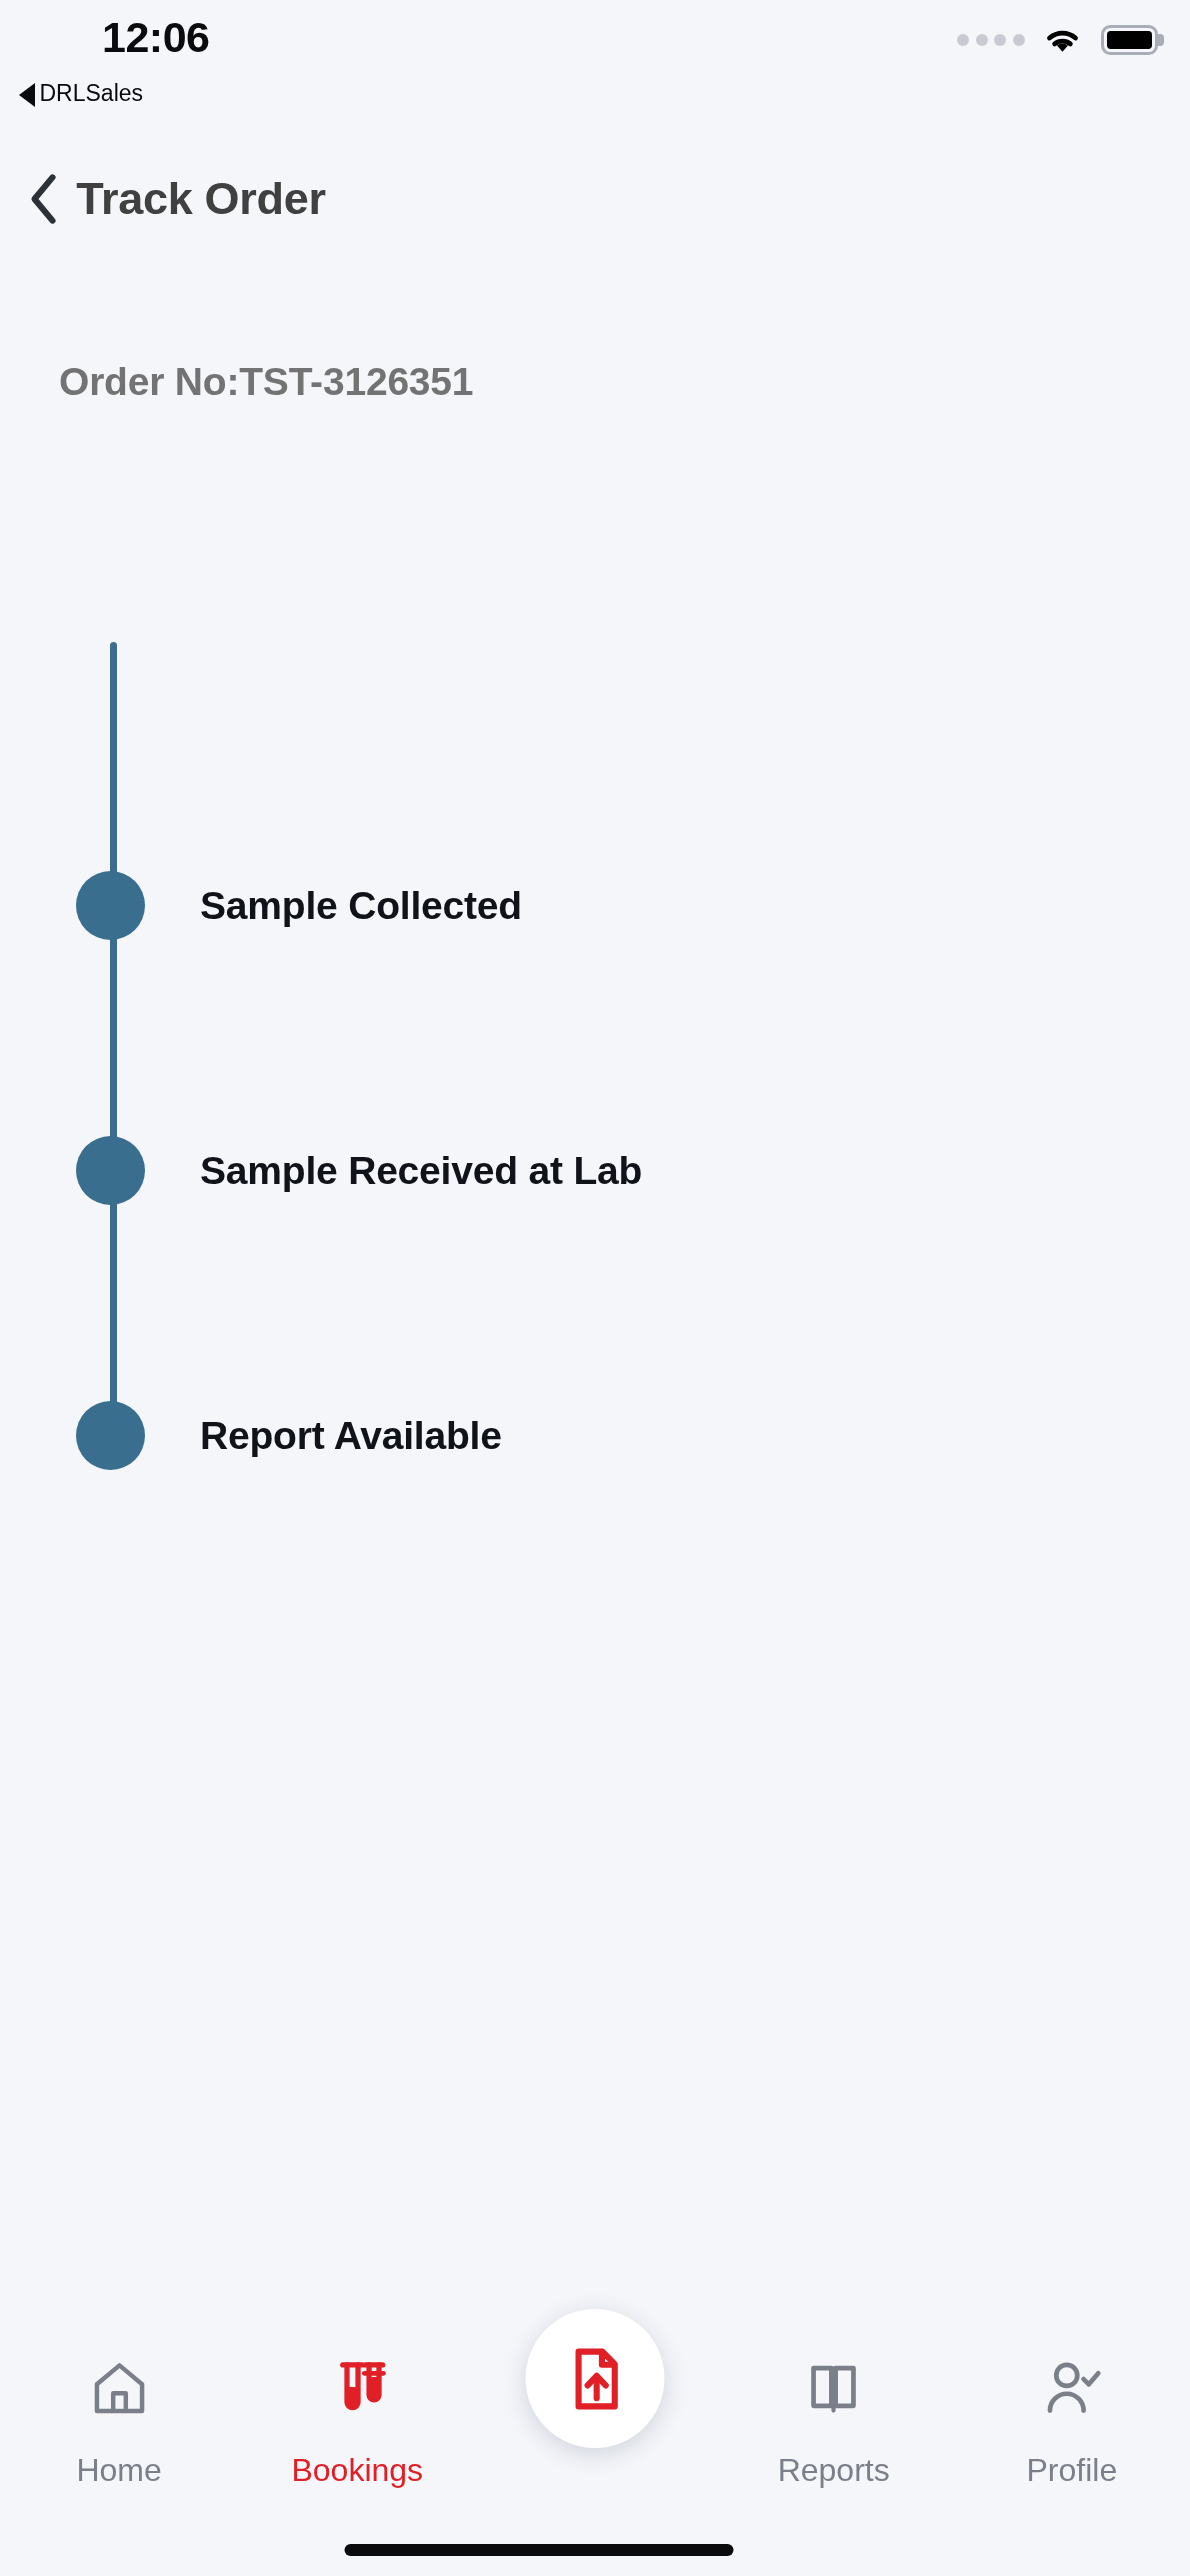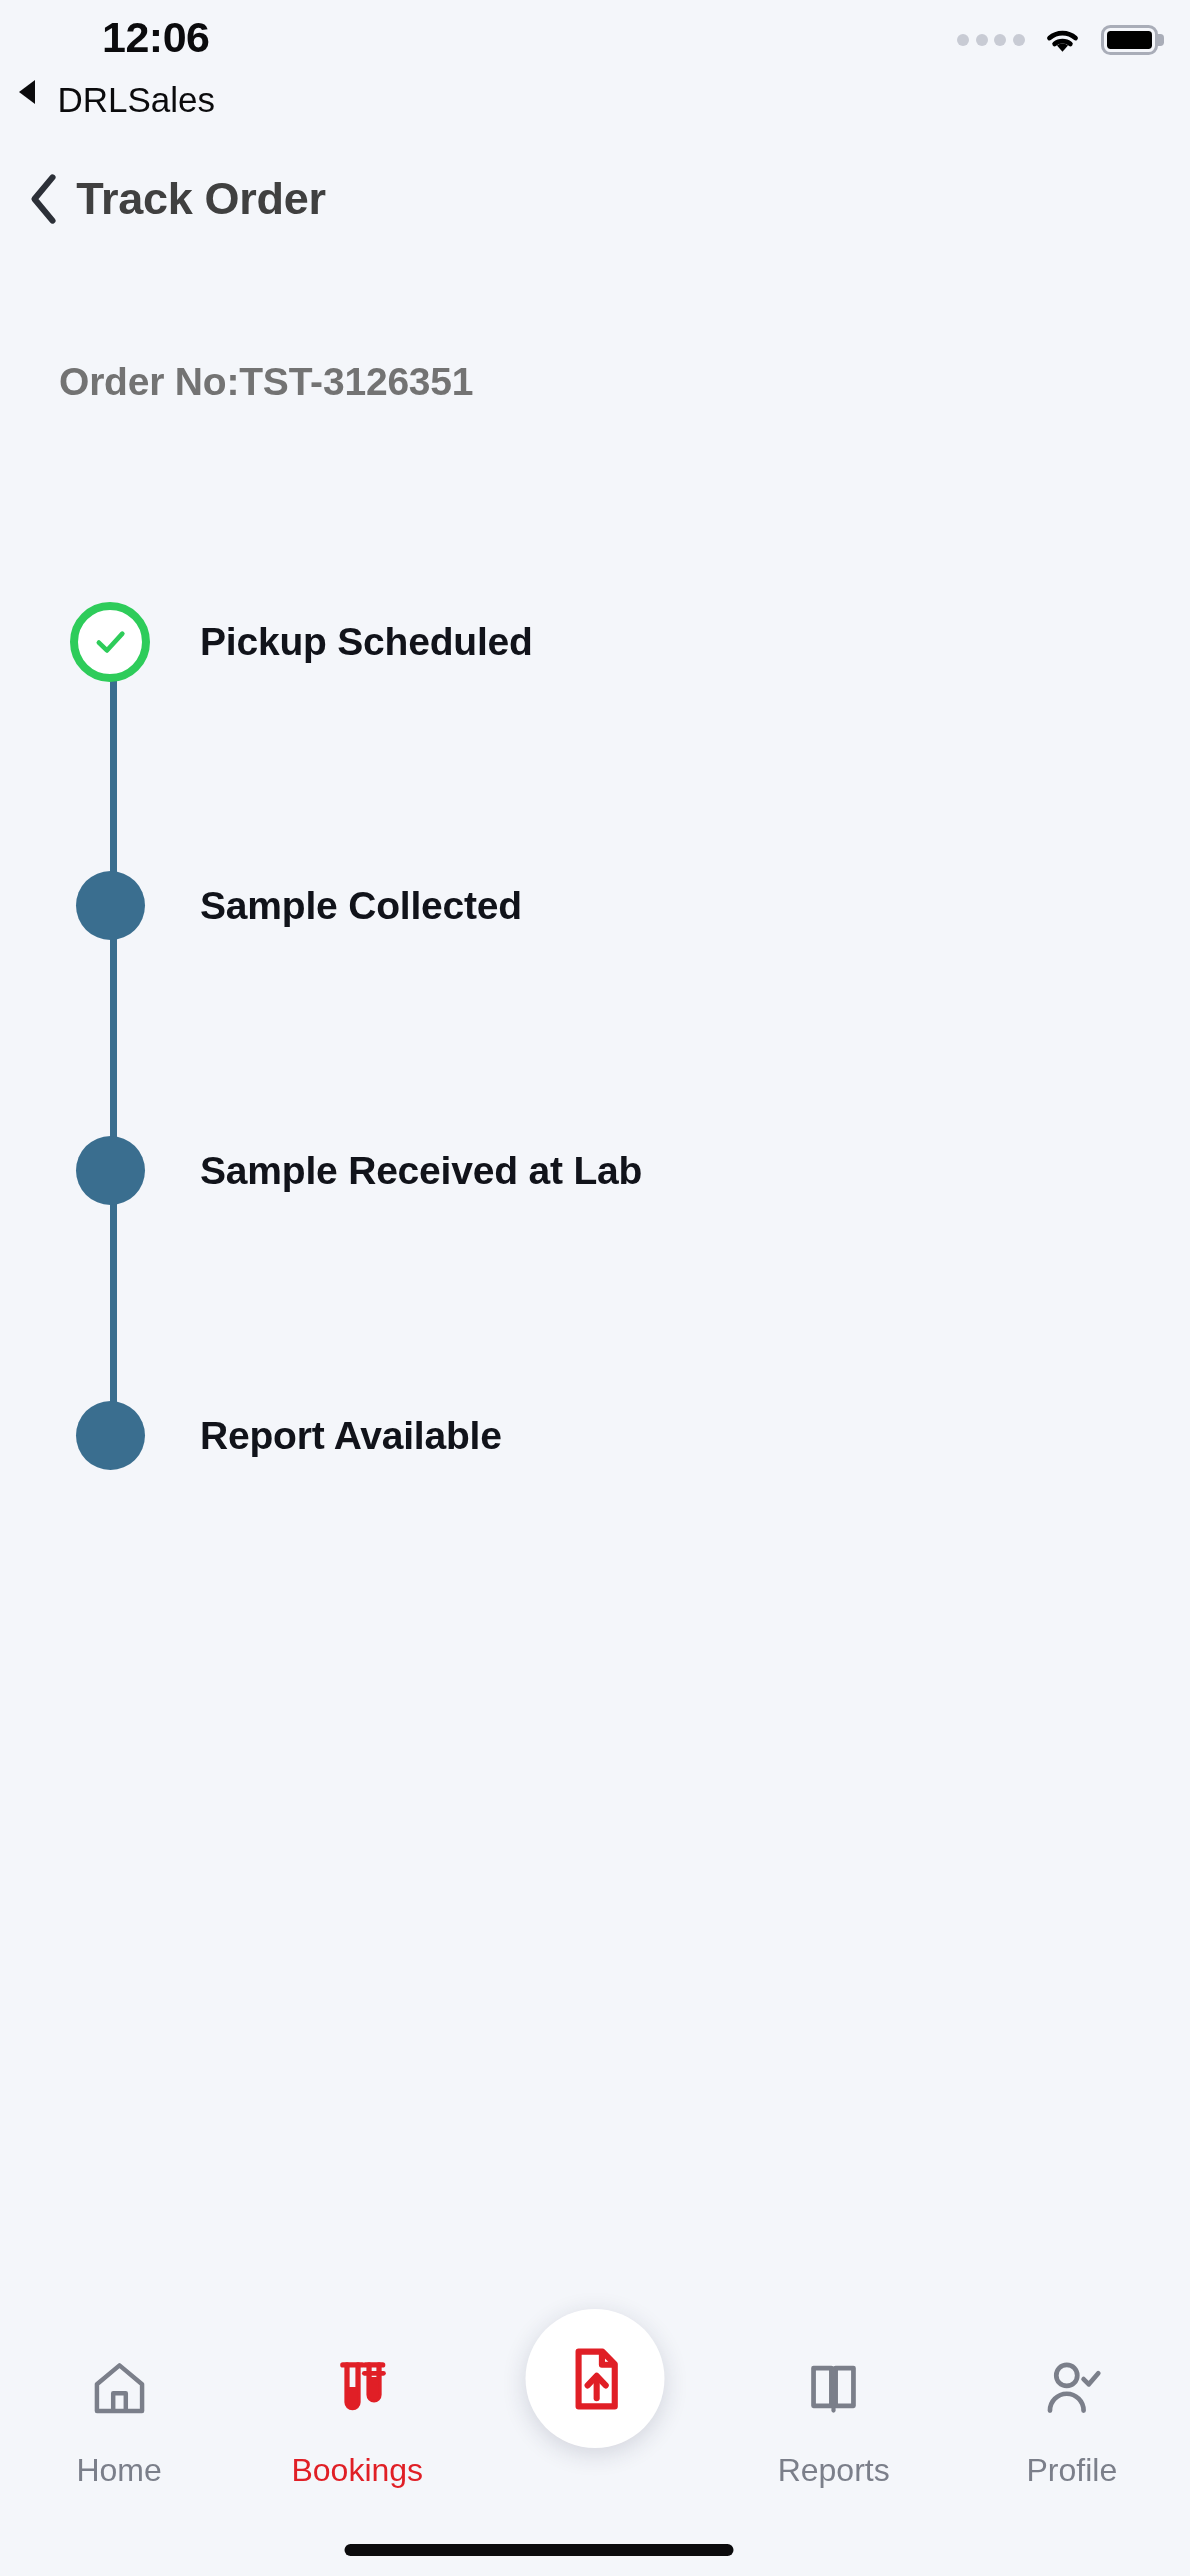--- a/index.html
+++ b/index.html
@@ -25,22 +25,22 @@
   .battery { position:relative; width:57px; height:30px; border:3.7px solid #a9adb8; border-radius:9.3px; padding:2.8px; }
   .battery-fill { width:100%; height:100%; background:#000; border-radius:3.7px; }
   .battery-cap {
     position:absolute; right:-9.3px; top:50%; transform:translateY(-50%);
     width:6.5px; height:12px; background:#a9adb8; border-radius:0 3.7px 3.7px 0;
   }
 
   
   .return-app {
     position:absolute; left:18.5px; top:80px;
-    display:flex; align-items:flex-start; gap:23px;
-    font-size:35px; color:#0b0b0d; font-weight:400;
+    display:flex; align-items:flex-end; gap:5px;
+    font-size:23px; color:#0b0b0d; font-weight:400;
   }
   .return-tri {
     width:0; height:0;
     border-top:12px solid transparent;
     border-bottom:12px solid transparent;
     border-right:16px solid #0b0b0d;
   }
 
   
   .navbar { position:absolute; left:0; top:162px; width:1191px; height:74px; display:flex; align-items:center; }
@@ -135,30 +135,20 @@
       </svg>
     </div>
     <div class="nav-title">Track Order</div>
   </div>
 
   <div class="order-no">Order No:TST-3126351</div>
 
   <div class="timeline">
     <div class="tl-line" style="top: 44px; height: 798px;"></div>
 
-    <div class="tl-step" style="top:0px;">
-      <div class="tl-node">
-        <div class="node-done">
-          <svg width="43" height="43" viewBox="0 0 24 24">
-            <path d="M5.5 12.6 L10 17 L18.6 7.6" stroke="#2ecc5a" stroke-width="2.6" fill="none" stroke-linecap="round" stroke-linejoin="round"></path>
-          </svg>
-        </div>
-      </div>
-      <div class="tl-label">Pickup Scheduled</div>
-    </div>
 
     <div class="tl-step" style="top:264px;">
       <div class="tl-node">
         <div class="node-dot"></div>
       </div>
       <div class="tl-label">Sample Collected</div>
     </div>
 
     <div class="tl-step" style="top:529px;">
       <div class="tl-node">

